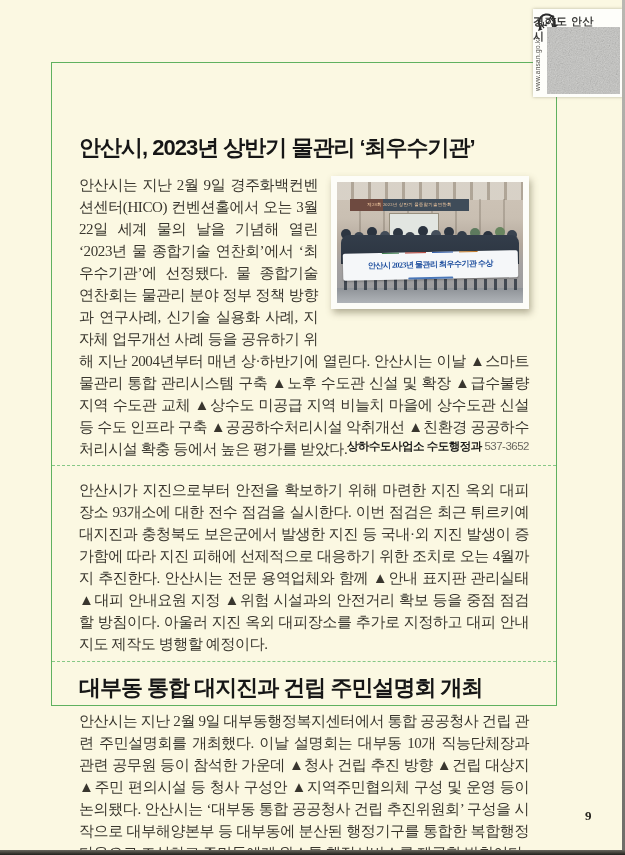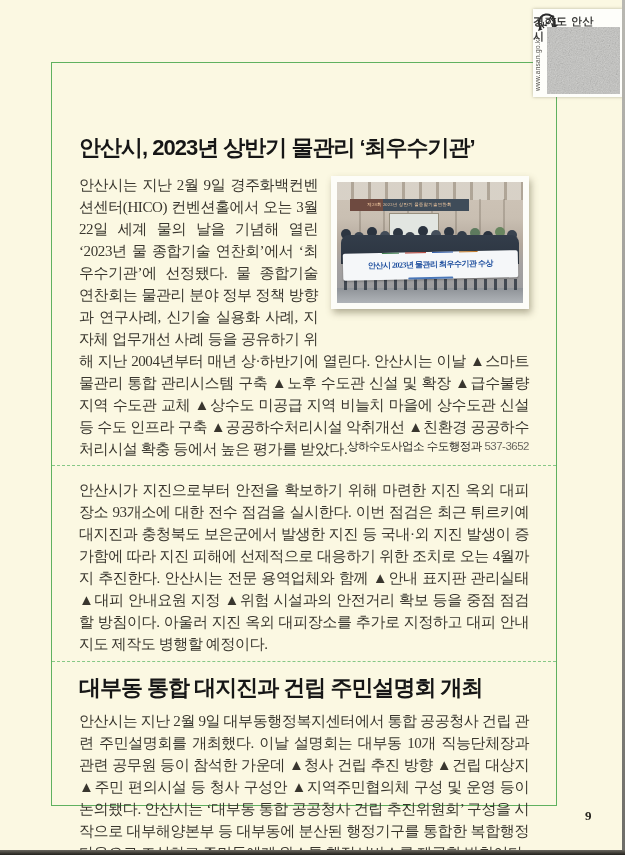--- a/index.html
+++ b/index.html
@@ -4,27 +4,27 @@
 <style>
   html,body{margin:0;padding:0;}
   body{width:625px;height:855px;overflow:hidden;background:#fbf8e2;font-family:"Liberation Sans",sans-serif;}
   .page{position:relative;width:625px;height:855px;background:#fbf8e2;}
 
   
   .edge-right{position:absolute;top:0;right:0;width:3px;height:855px;background:linear-gradient(180deg,#b9b8b2 0%,#8f8e89 60%,#6e6d68 100%);z-index:30;}
   .edge-bottom{position:absolute;left:0;bottom:0;width:625px;height:5px;background:linear-gradient(180deg,#6a675f 0%,#37352f 70%,#23221e 100%);z-index:30;}
 
   
-  .frame{position:absolute;left:51px;top:62px;width:506px;height:744px;border:1.5px solid #5fb15f;box-sizing:border-box;padding:72px 27px 24px 27px;}
+  .frame{position:absolute;left:51px;top:62px;width:506px;height:644px;border:1.5px solid #5fb15f;box-sizing:border-box;padding:72px 27px 24px 27px;}
 
   .article-title{margin:0;font-size:22px;line-height:26px;font-weight:800;color:#161616;letter-spacing:-1px;font-family:"Liberation Sans","DejaVu Sans",sans-serif;}
   .body-text{position:relative;margin:13px 0 0 0;font-family:"Liberation Serif","DejaVu Serif",serif;font-size:15px;line-height:22px;color:#39362e;text-align:justify;letter-spacing:-0.4px;}
   .a2 .body-text,.a3 .body-text{margin-top:9px;}
   .contact{position:absolute;right:0;bottom:3px;white-space:nowrap;font-family:"Liberation Sans","DejaVu Sans",sans-serif;font-size:11.5px;letter-spacing:-0.5px;}
-  .contact .dept{font-weight:400;color:#1d1d1b;margin-left:45px;}
+  .contact .dept{font-weight:700;color:#1d1d1b;margin-left:45px;}
   .contact .phone{color:#6b6962;}
   .separator{border:0;border-top:1.5px dashed #86c886;margin:5px -27px 13px -27px;height:0;}
   .a2-sep{margin-top:6px;}
 
   
   .photo-wrap{float:right;width:198px;margin:2px 0 40px 13px;background:#fdfdf8;padding:6px;box-sizing:border-box;box-shadow:2px 4px 7px rgba(90,85,55,.45);}
   .photo{position:relative;width:186px;height:121px;overflow:hidden;background:linear-gradient(180deg,#cfc5b8 0%,#c9bfb2 30%,#b3a89c 52%,#a5a2a1 68%,#989a9e 100%);}
   .ceiling{position:absolute;left:0;top:0;width:100%;height:15%;background:repeating-linear-gradient(90deg,#d9d3c9 0 14px,#aca294 14px 17px);opacity:.9;}
   .wall-lines{position:absolute;left:0;top:14%;width:100%;height:38%;background:repeating-linear-gradient(90deg,transparent 0 22px,rgba(90,80,66,.25) 22px 24px);}
   .wall-banner{position:absolute;left:7%;top:14%;width:64%;height:10%;background:linear-gradient(90deg,#6e4a40 0 28%,#3f4c59 28% 100%);color:#f2c9a0;font-size:4.5px;line-height:11px;text-align:center;white-space:nowrap;overflow:hidden;letter-spacing:.2px;}

